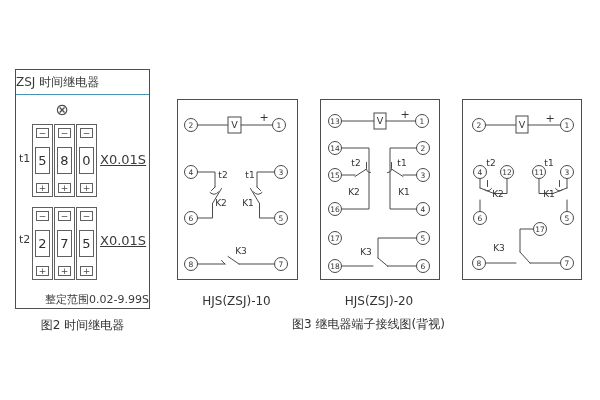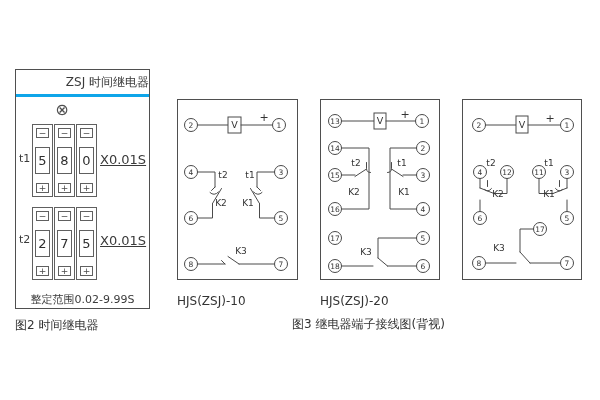--- a/index.html
+++ b/index.html
@@ -2,48 +2,48 @@
 <html><head>
 <meta charset="utf-8">
 <style>
   html,body{margin:0;padding:0;background:#fff;}
   .stage{position:relative;width:600px;height:400px;background:#fff;overflow:hidden;
          font-family:"DejaVu Sans","Liberation Sans",sans-serif;color:#3a3a3a;}
 
   
   .panel{position:absolute;left:15px;top:69px;width:135px;height:240px;
          border:1px solid #4f4f4f;box-sizing:border-box;background:#fff;}
-  .panel-title{height:24px;line-height:24px;text-align:right;border-bottom:3px solid #0ea5e9;
+  .panel-title{height:24px;line-height:24px;text-align:left;border-bottom:1px solid #0ea5e9;
                font-size:12px;white-space:nowrap;}
   .lamp{position:absolute;left:46px;top:40px;transform:translate(-50%,-50%);
         font-size:16px;color:#4f4f4f;line-height:1;}
   .wheels{position:absolute;left:16px;display:flex;gap:1px;}
   .wheel{width:21px;height:73px;border:1px solid #606060;box-sizing:border-box;
          display:flex;flex-direction:column;align-items:center;justify-content:space-between;
          padding:3px 0;background:#fff;}
   .wbtn{width:13px;height:10px;border:1px solid #606060;box-sizing:border-box;
         font-size:9px;line-height:8px;text-align:center;color:#4a4a4a;}
   .wdigit{width:15px;height:27px;border:1px solid #606060;box-sizing:border-box;
           font-size:13px;line-height:25px;text-align:center;color:#2e2e2e;}
   .rowlabel{position:absolute;font-size:11px;}
   .mult{position:absolute;left:84px;font-size:13px;white-space:nowrap;text-decoration:underline;}
-  .range{position:absolute;left:0;right:0;top:222px;text-align:center;font-size:11px;white-space:nowrap;}
+  .range{position:absolute;left:0;right:0;top:222px;text-align:right;font-size:11px;white-space:nowrap;}
 
   
   svg.diagram{position:absolute;border:1px solid #4f4f4f;background:#fff;}
   .wire{fill:none;stroke:#4a4a4a;stroke-width:1;stroke-linecap:round;stroke-linejoin:round;}
   .term{fill:#fff;stroke:#4a4a4a;stroke-width:1;}
   .vbox{fill:#fff;stroke:#4a4a4a;stroke-width:1;}
   text{font-family:"DejaVu Sans","Liberation Sans",sans-serif;fill:#333;}
   .tnum{font-size:7.5px;text-anchor:middle;}
   .lbl{font-size:9px;text-anchor:middle;}
   .plus{font-size:11px;text-anchor:middle;}
   .vlbl{font-size:9.5px;text-anchor:middle;}
 
-  .cap{position:absolute;font-size:12px;color:#333;white-space:nowrap;}
+  .cap{position:absolute;text-align:center;font-size:12px;color:#333;white-space:nowrap;}
 </style>
 </head>
 <body>
 
 <div class="stage">
 
   <div class="panel">
     <div class="panel-title">ZSJ 时间继电器</div>
     <div class="lamp">⊗</div>
 

